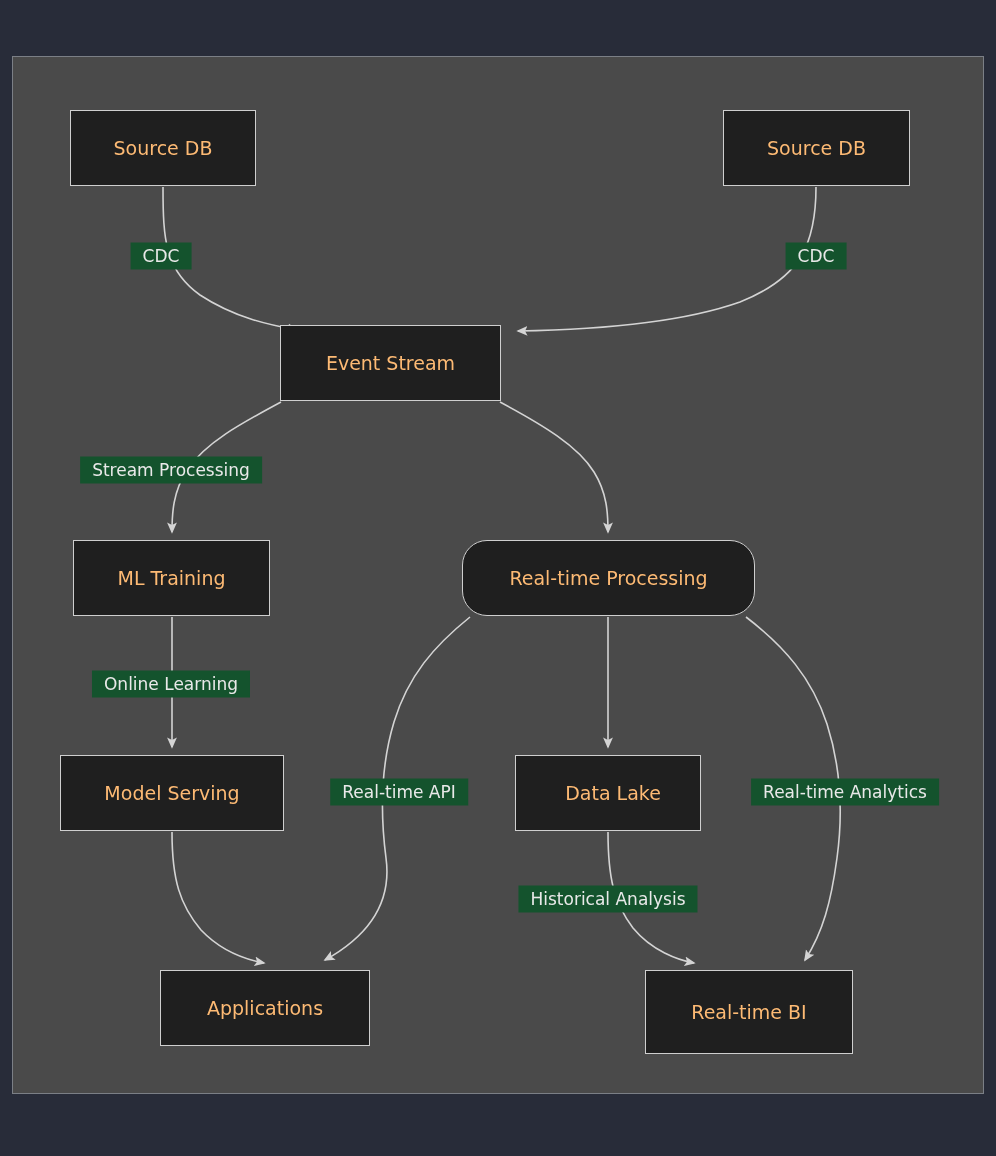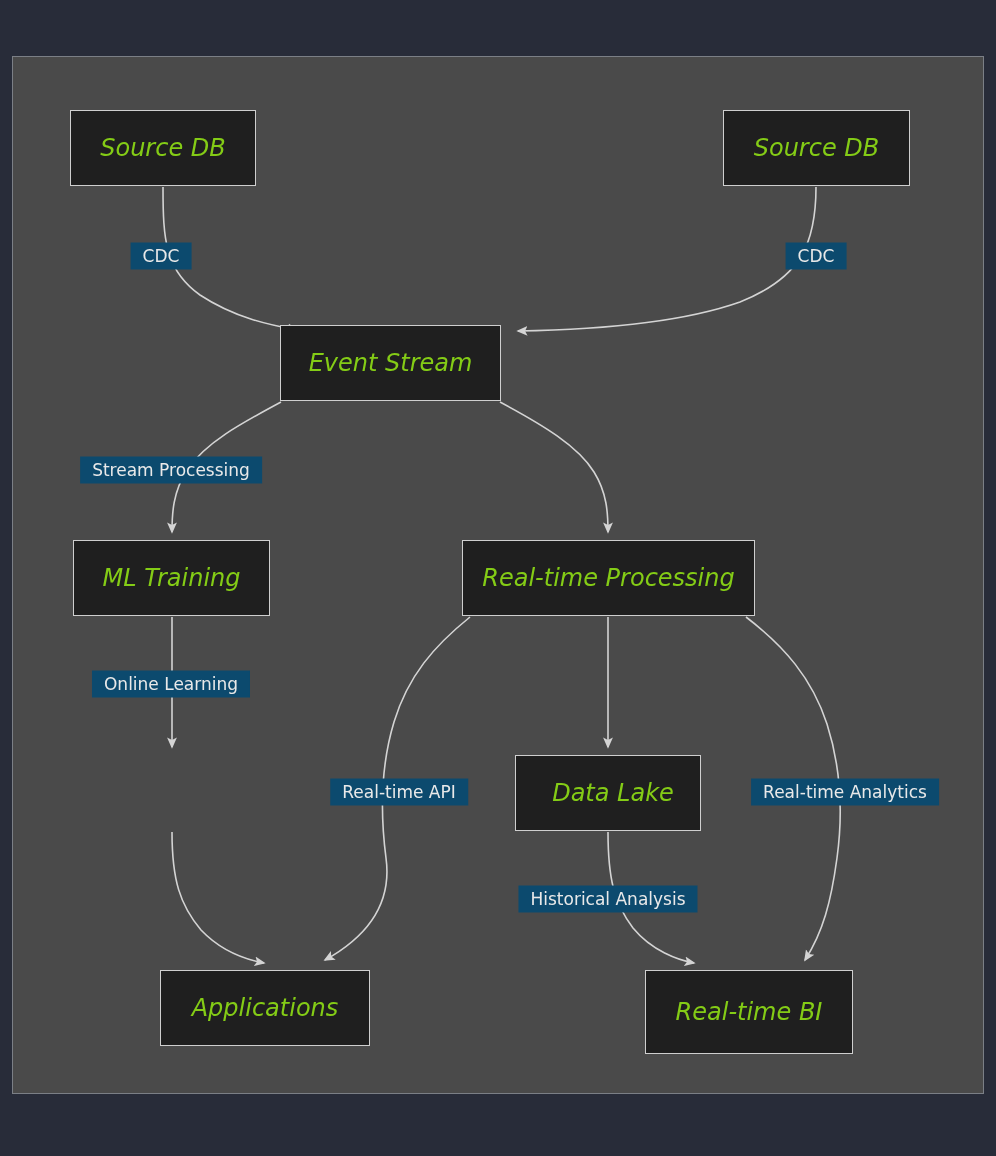--- a/index.html
+++ b/index.html
@@ -46,31 +46,30 @@
     top: 0;
     width: 996px;
     height: 1156px;
     pointer-events: none;
   }
   .node {
     position: absolute;
     box-sizing: border-box;
     background: #1f1f1f;
     border: 1.6px solid #cfcfcf;
-    color: #84cc16;
+    color: #fdba74;
     display: flex;
     align-items: center;
     justify-content: center;
-    font-size: 24px;
+    font-size: 19px;
     white-space: nowrap;
-    font-style: italic;
   }
   .edge-label {
     position: absolute;
-    background: #0c4a6e;
+    background: #14532d;
     color: #e9e9e9;
     font-size: 17px;
     line-height: 21px;
     padding: 3px 12px;
     white-space: nowrap;
     box-sizing: border-box;
     transform: translate(-50%, -50%);
   }
 </style>
 </head>
@@ -120,24 +119,27 @@
   </div>
 
   <div class="node" style="left:280px; top:325px; width:221px; height:76px;">
     <span>Event Stream</span>
   </div>
 
   <div class="node" style="left:73px; top:540px; width:197px; height:76px;text-align:center;">
     <span>ML Training</span>
   </div>
 
-  <div class="node" style="left:462px; top:540px; width:293px; height:76px;">
+  <div class="node" style="left:462px; top:540px; width:293px; height:76px;border-radius:25px;">
     <span>Real-time Processing</span>
   </div>
 
+  <div class="node" style="left:60px; top:755px; width:224px; height:76px;">
+    <span>Model Serving</span>
+  </div>
 
   <div class="node" style="left:515px; top:755px; width:186px; height:76px;padding-left:10px;">
     <span>Data Lake</span>
   </div>
 
   <div class="node" style="left:160px; top:970px; width:210px; height:76px;text-align:right;">
     <span>Applications</span>
   </div>
 
   <div class="node" style="left:645px; top:970px; width:208px; height:84px;">

